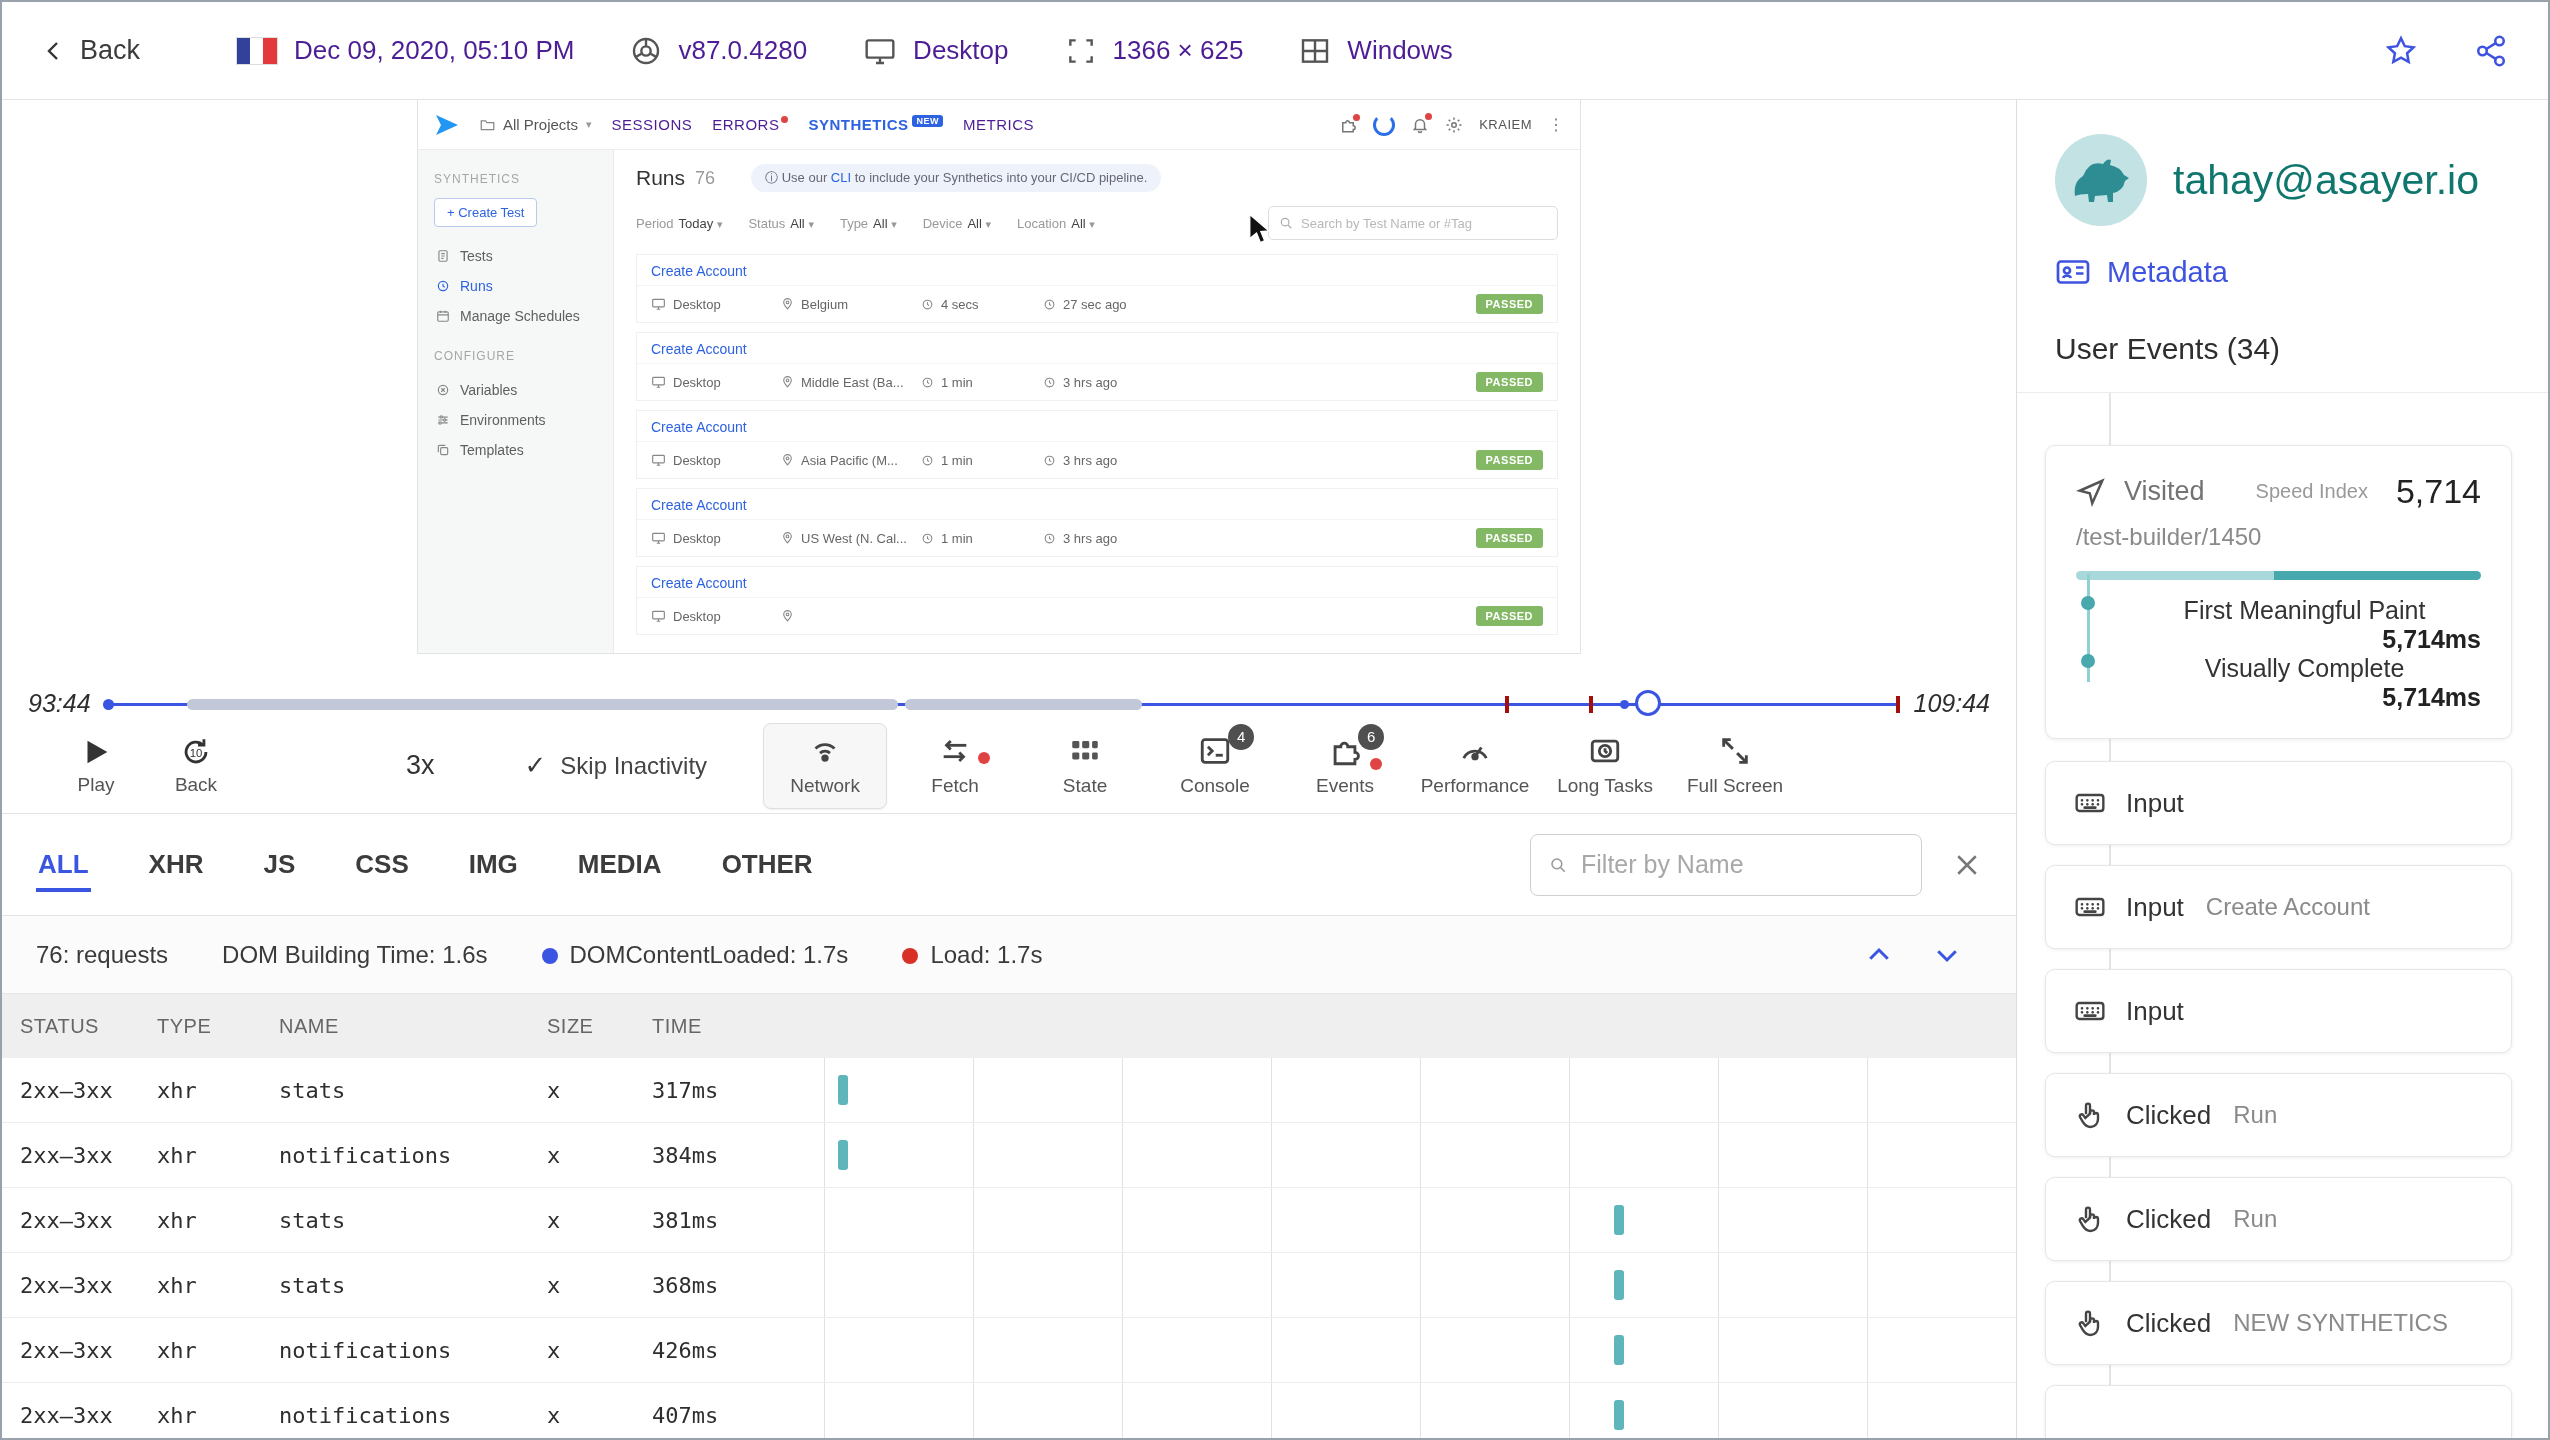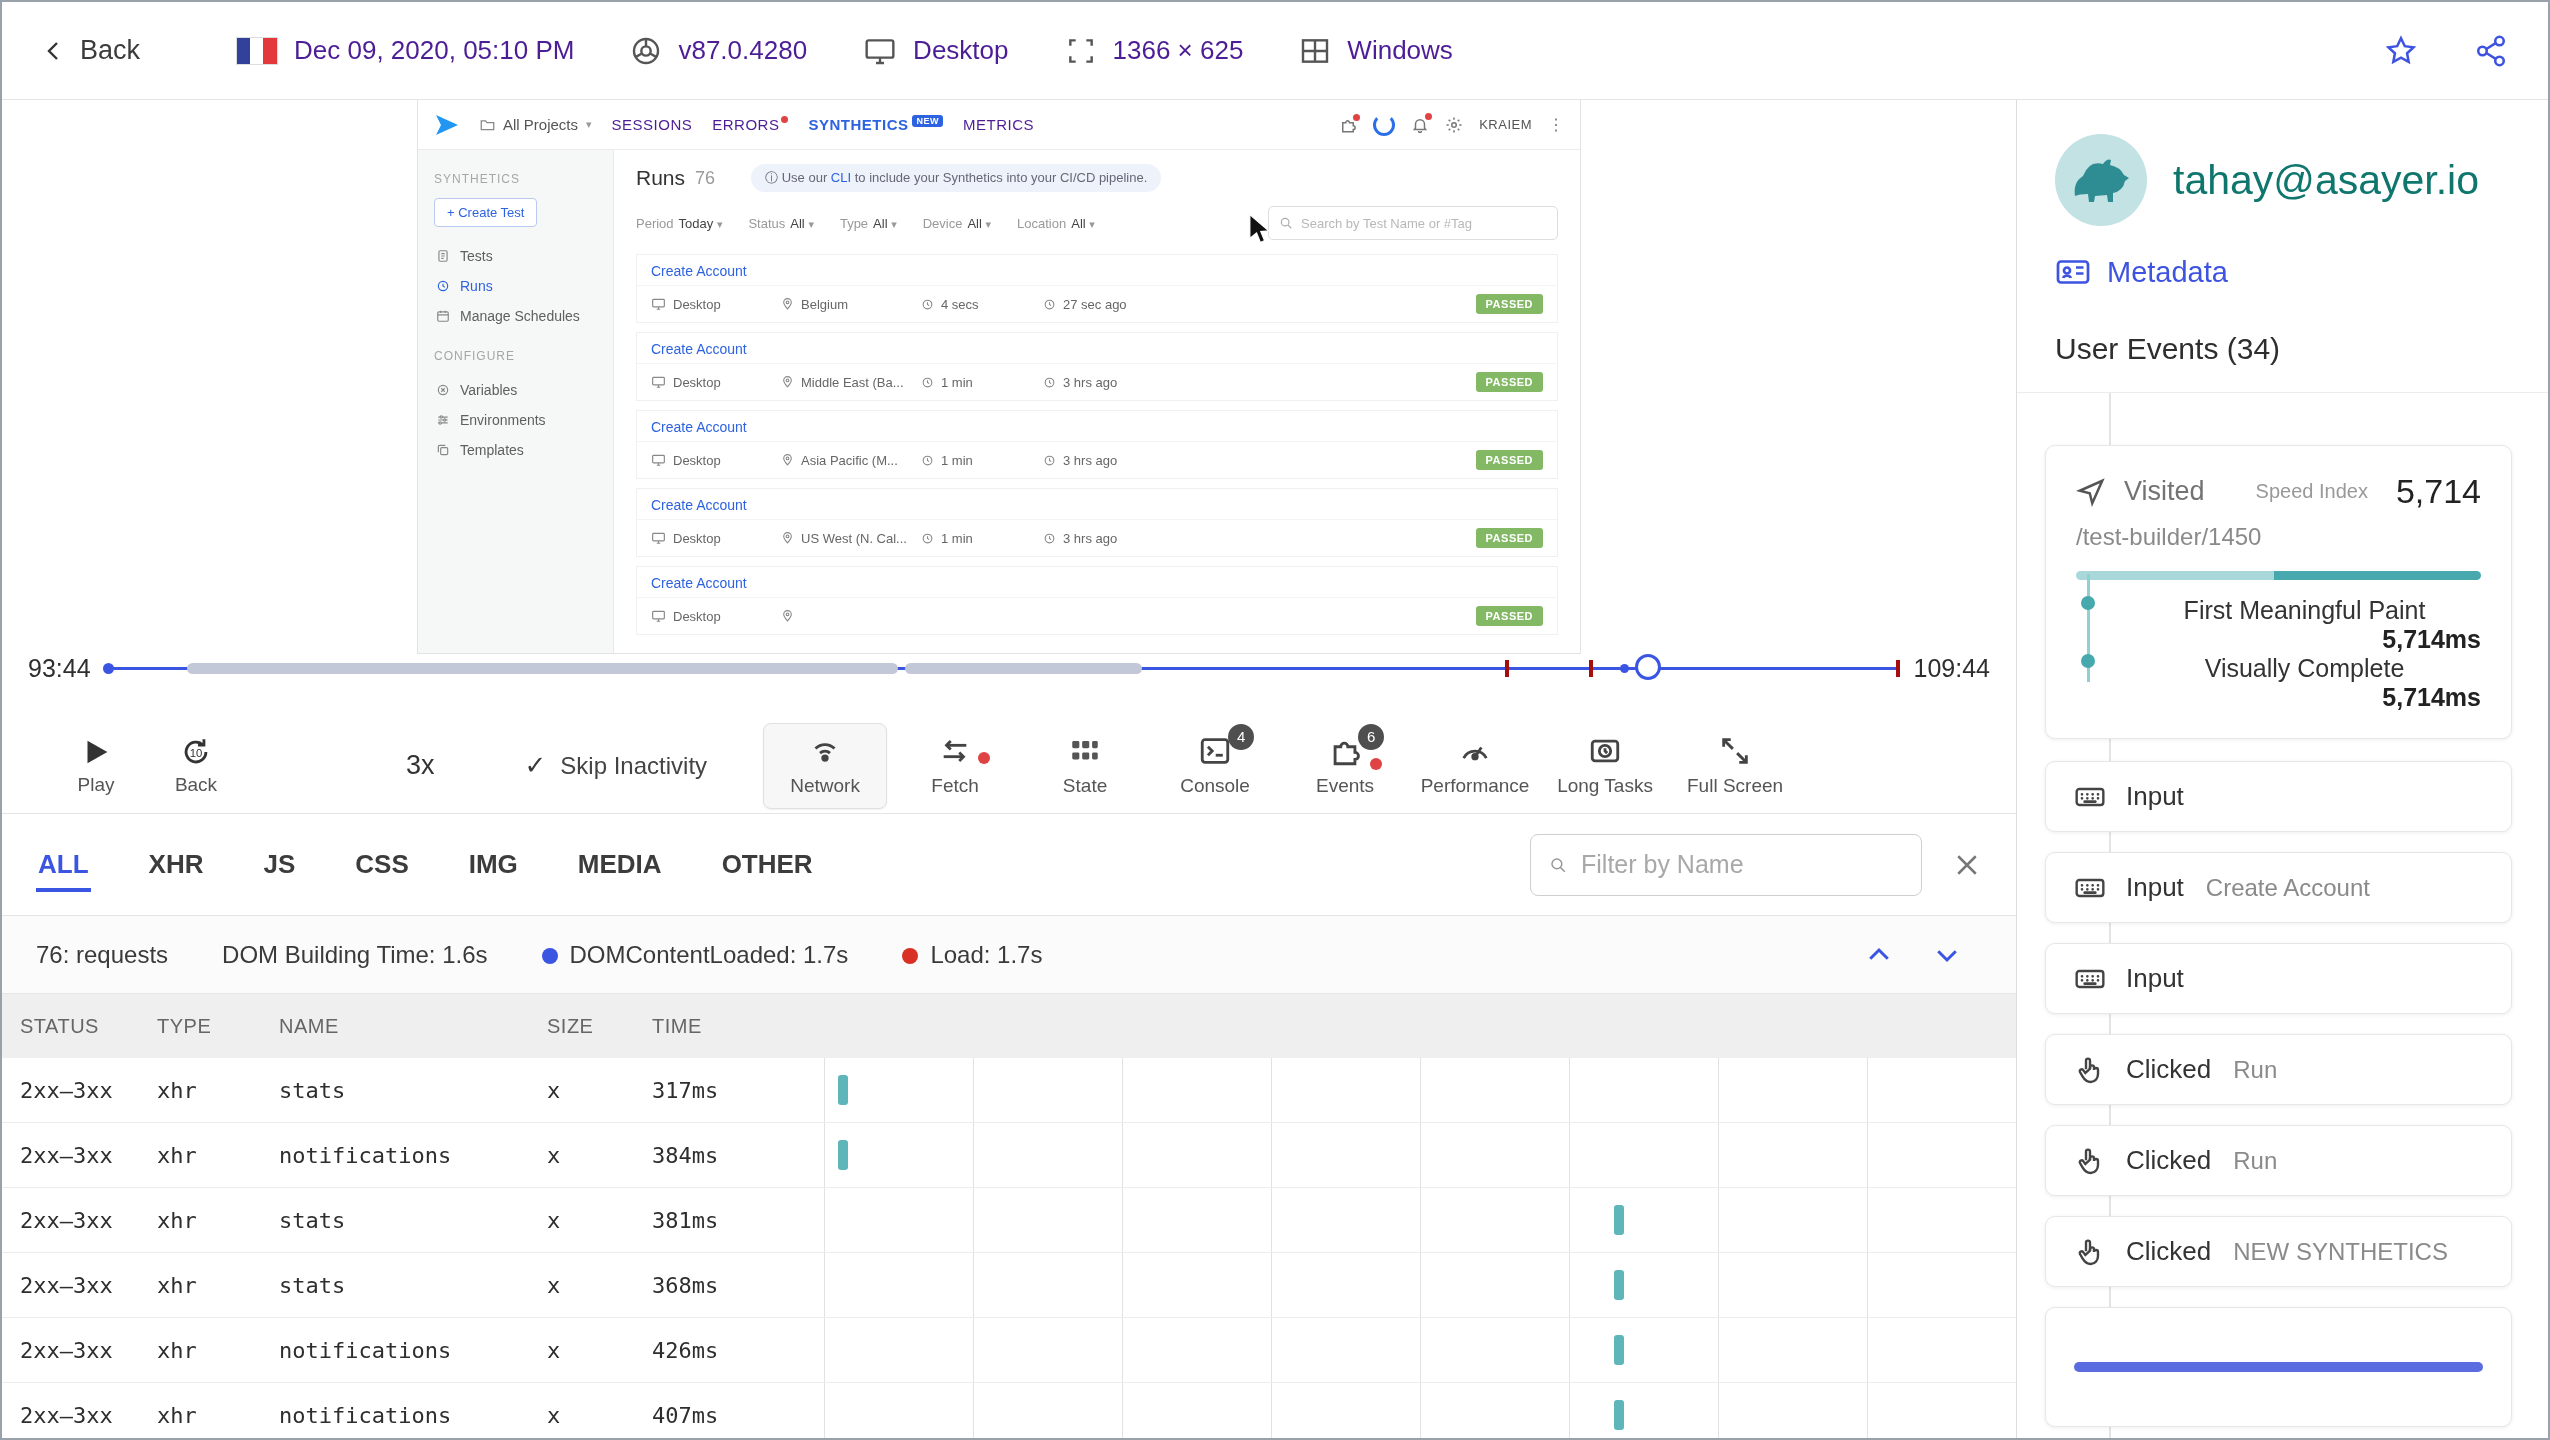--- a/index.html
+++ b/index.html
@@ -51,21 +51,21 @@
 .runs-list{margin-top:14px;}
 .run-group{background:#fff;border:1px solid #f0f0f0;margin-bottom:9px;}
 .run-link{display:block;padding:8px 14px 6px;font-size:14px;color:#2d62e0;border-bottom:1px solid #f4f4f4;}
 .run-details{display:flex;align-items:center;padding:8px 14px;font-size:13px;color:#666;}
 .rd{display:flex;align-items:center;gap:7px;}
 .rd.device{width:130px;}.rd.loc{width:140px;}.rd.dur{width:122px;}.rd.ago{width:160px;}
 .passed{margin-left:auto;background:#83b865;color:#fff;font-size:11px;font-weight:bold;letter-spacing:.5px;padding:4px 10px;border-radius:3px;}
 #cursor{position:absolute;left:1245px;top:113px;z-index:5;}
 
 
-#timeline-row{flex:0 0 64px;display:flex;align-items:flex-start;padding:0 26px;gap:14px;}
+#timeline-row{flex:0 0 64px;display:flex;align-items:flex-end;padding:0 26px;gap:14px;font-style:italic;}
 .time-label{font-size:25px;color:#2e2e2e;white-space:nowrap;}
 .track{position:relative;flex:1;height:28px;cursor:pointer;}
 .baseline{position:absolute;left:0;right:0;top:13px;height:3px;background:#3b55e3;}
 .idle{position:absolute;top:9px;height:11px;border-radius:6px;background:#c3c8d9;}
 .start-dot{position:absolute;left:-2px;top:9px;width:11px;height:11px;border-radius:50%;background:#3b55e3;}
 .tick{position:absolute;top:6px;width:4px;height:17px;background:#a50e0e;}
 .bluedot{position:absolute;top:10px;width:9px;height:9px;border-radius:50%;background:#3b55e3;}
 .playhead{position:absolute;top:0;width:26px;height:26px;border-radius:50%;background:#fff;border:3px solid #3b55e3;transform:translateX(-13px);}
 
 
@@ -125,21 +125,21 @@
 .v-path{margin-top:12px;font-size:24px;color:#8a8a8a;}
 .v-bar{margin-top:20px;height:9px;border-radius:5px;display:flex;overflow:hidden;}
 .v-bar .seg1{width:49%;background:#a9d8da;}
 .v-bar .seg2{flex:1;background:#47a9ae;}
 .v-metrics{margin-top:16px;position:relative;}
 .v-line{position:absolute;left:11px;top:-22px;bottom:30px;width:3px;background:#8fd0d3;}
 .v-metric{display:flex;align-items:center;height:58px;position:relative;flex-direction:column;}
 .v-dot{position:absolute;left:5px;width:14px;height:14px;background:#47a9ae;border-radius:50%;}
 .v-mlabel{margin-left:52px;font-size:25px;color:#333;}
 .v-mvalue{margin-left:auto;font-size:25px;font-weight:bold;color:#222;}
-.ecard{height:71px;display:flex;align-items:center;gap:20px;padding:0 28px;margin-bottom:20px;}
+.ecard{height:84px;display:flex;align-items:center;gap:20px;padding:0 28px;margin-bottom:20px;}
 .e-label{font-size:26px;color:#333;}
 .e-value{font-size:24px;color:#8a8a8a;margin-left:2px;}
 .ecard.partial{height:120px;flex-direction:column;align-items:stretch;justify-content:flex-start;padding-top:24px;}
 .p-bar{height:10px;border-radius:5px;background:#5b6be0;margin-top:30px;}
 svg{display:block;}
 </style>
 </head>
 <body>
 
 <div id="root">

